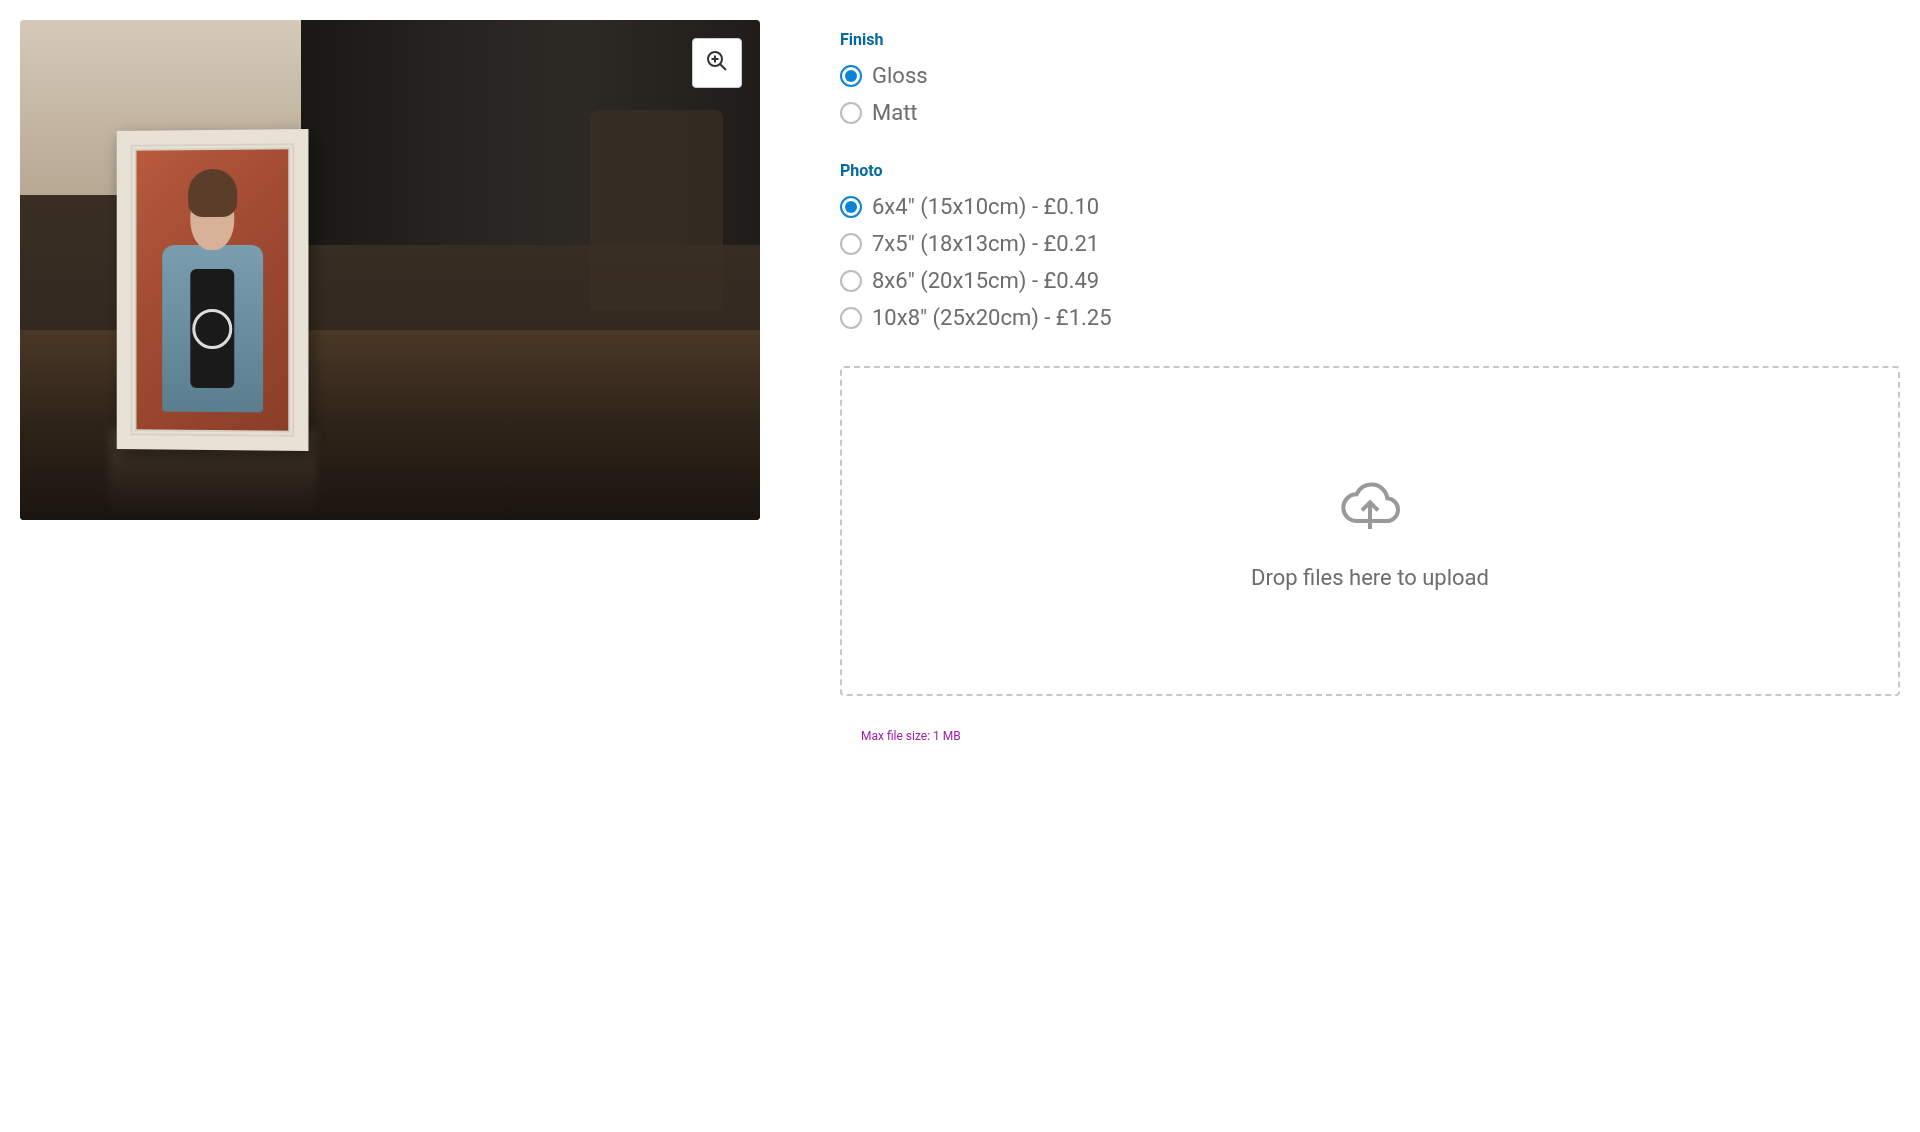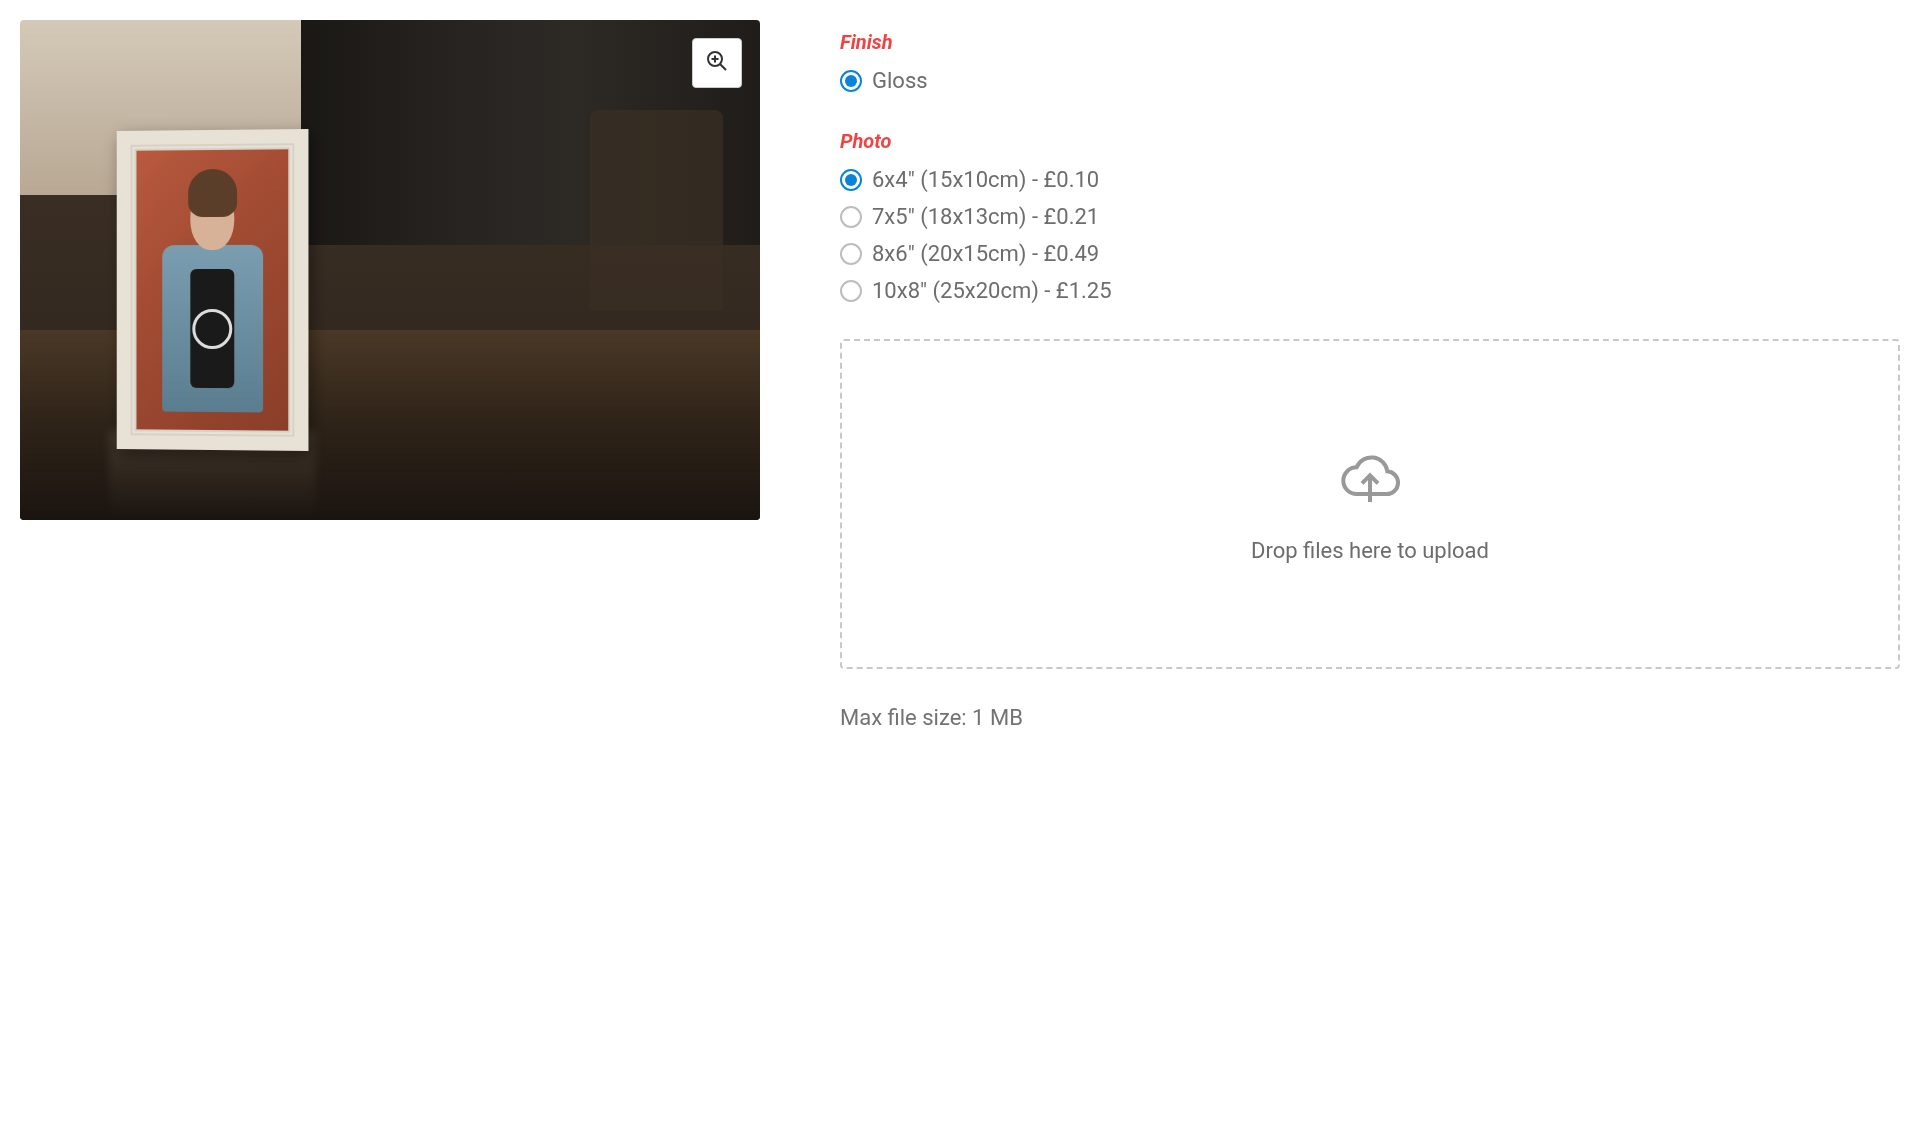--- a/index.html
+++ b/index.html
@@ -178,25 +178,24 @@
       font-size: 54px;
       font-weight: 400;
       color: #3a3a3a;
       margin-bottom: 60px;
       letter-spacing: -0.5px;
     }
     .option-group {
       margin-bottom: 36px;
     }
     .option-label {
-      font-size: 20px;
+      font-size: 16px;
       font-weight: 700;
-      color: #ef4444;
+      color: #0369a1;
       margin-bottom: 14px;
-      font-style: italic;
     }
     .radio-option {
       display: flex;
       align-items: center;
       gap: 10px;
       margin-bottom: 12px;
       cursor: pointer;
     }
     .radio-circle {
       width: 22px;
@@ -248,24 +247,25 @@
       stroke: #999;
       fill: none;
       stroke-width: 1.5;
     }
     .dropzone-text {
       font-size: 22px;
       color: #6d6d6d;
       font-weight: 400;
     }
     .file-info {
-      font-size: 22px;
-      color: #737373;
+      font-size: 12px;
+      color: #a21caf;
       margin-top: 30px;
       line-height: 1.7;
+      margin-left: 21px;
     }
   </style>
 </head>
 <body>
 
 <div class="container">
 
   <div class="left-column">
     <div class="product-image-wrapper">
       <div class="product-image">
@@ -300,20 +300,24 @@
   </div>
 
   <div class="right-column">
 
     <div class="option-group">
       <div class="option-label">Finish</div>
       <div class="radio-option">
         <span class="radio-circle selected"></span>
         <span class="radio-text">Gloss</span>
       </div>
+      <div class="radio-option">
+        <span class="radio-circle"></span>
+        <span class="radio-text">Matt</span>
+      </div>
     </div>
 
     <div class="option-group">
       <div class="option-label">Photo</div>
       <div class="radio-option">
         <span class="radio-circle selected"></span>
         <span class="radio-text">6x4" (15x10cm) - £0.10</span>
       </div>
       <div class="radio-option">
         <span class="radio-circle"></span>

